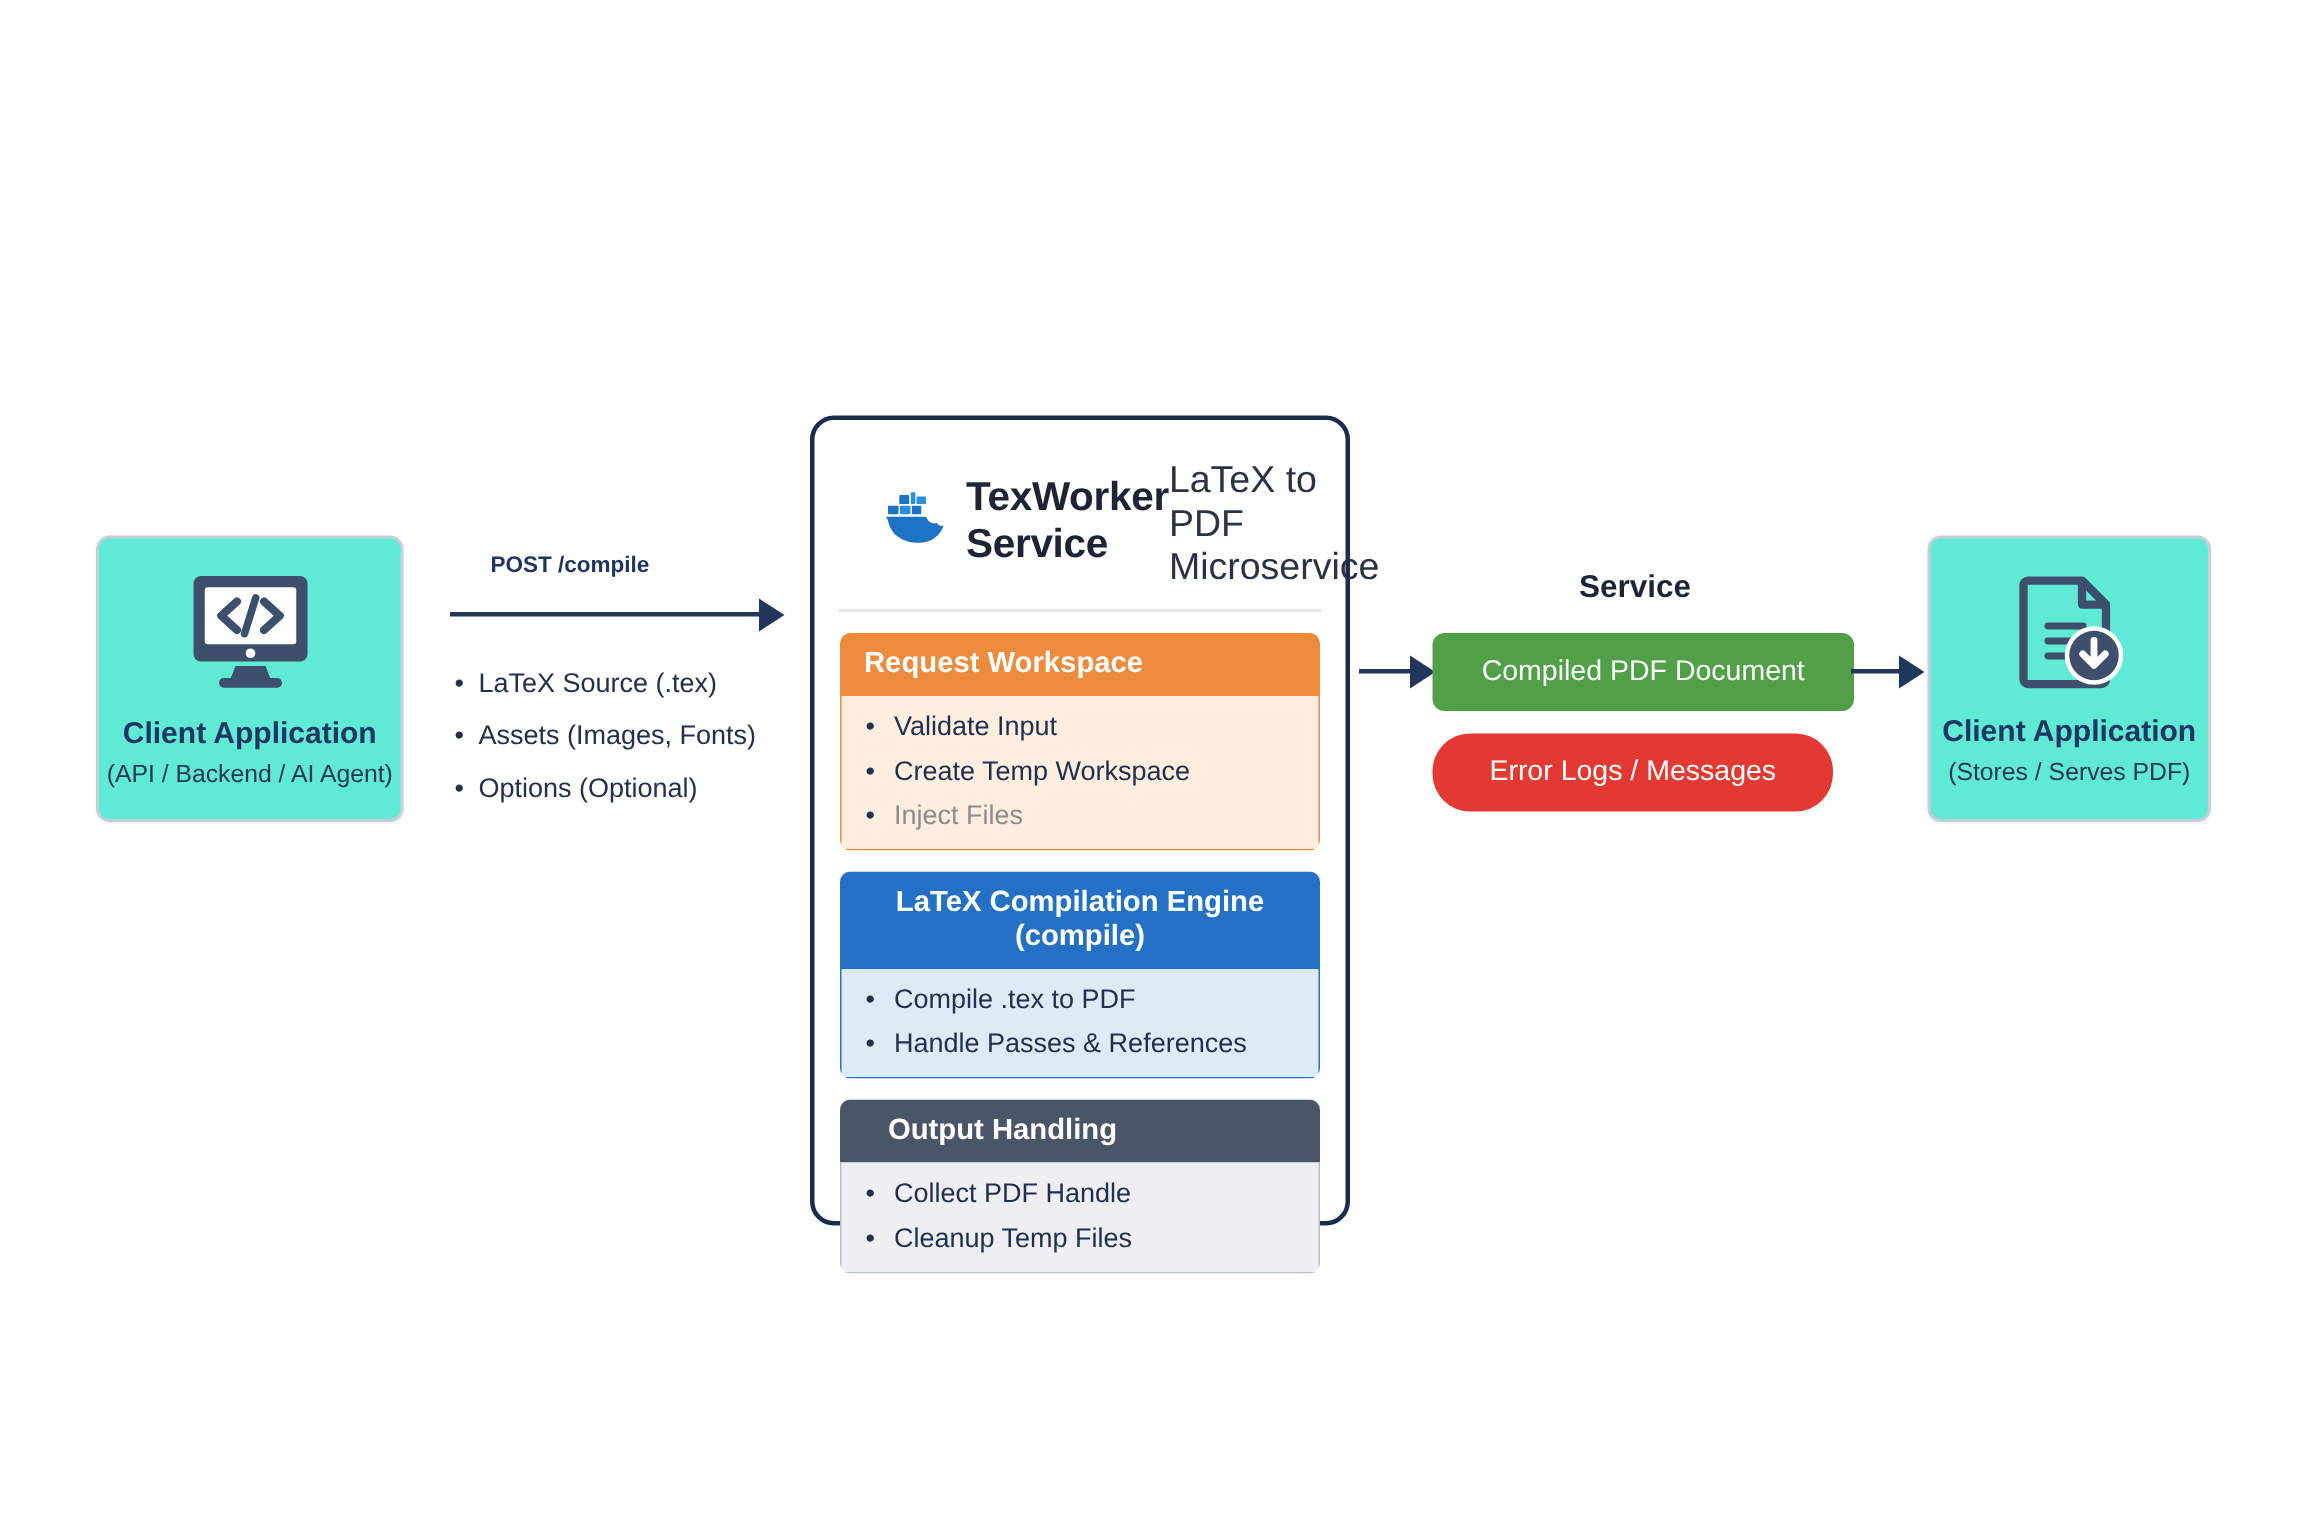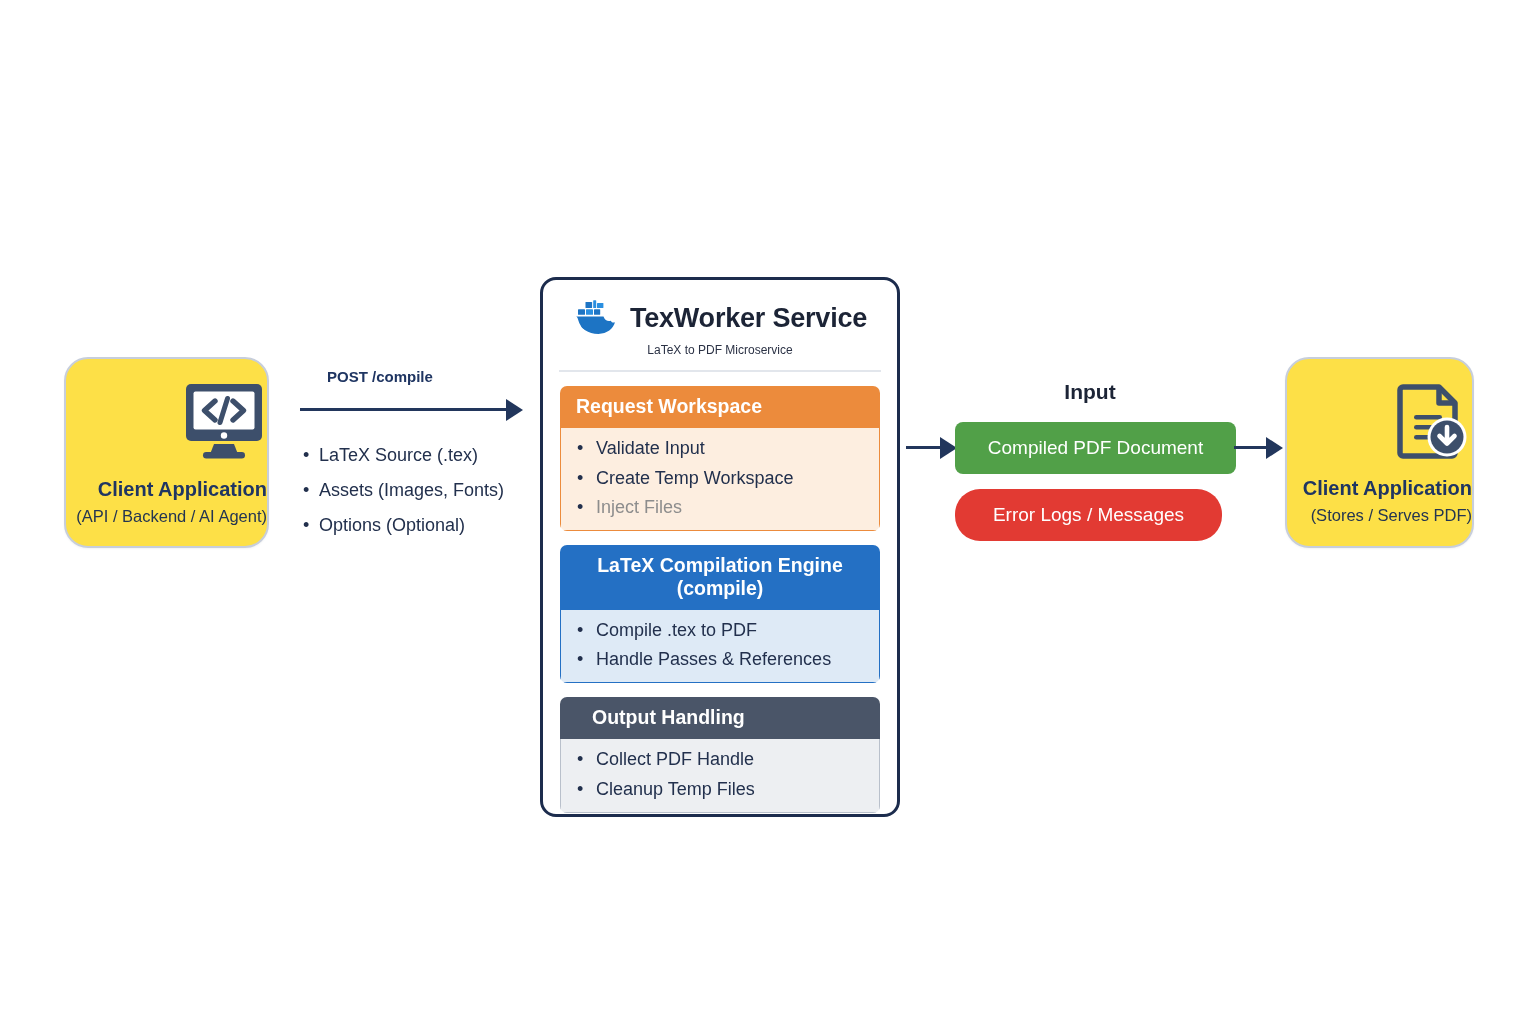--- a/index.html
+++ b/index.html
@@ -18,25 +18,25 @@
   .canvas {
     position: absolute;
     inset: 0;
   }
 
   
   .client-card {
     position: absolute;
     box-sizing: border-box;
     border: 2px solid #c7cedb;
-    border-radius: 24px;
-    background: #fde047;
+    border-radius: 9px;
+    background: #5eead4;
     display: flex;
     flex-direction: column;
-    align-items: flex-end;
+    align-items: center;
     justify-content: center;
     box-shadow: 0 1px 2px rgba(30,45,75,0.06);
   }
   .client-card .icon-wrap {
     display: flex;
     align-items: center;
     justify-content: center;
     margin-bottom: 14px;
   }
   .client-title {
@@ -98,41 +98,41 @@
   .service-box {
     position: absolute;
     box-sizing: border-box;
     border: 3px solid #1c2c4d;
     border-radius: 16px;
     background: #ffffff;
     padding: 0;
   }
   .service-head {
     display: flex;
-    flex-direction: column;
+    flex-direction: row;
     align-items: center;
     padding: 20px 16px 0 16px;
+    margin-left: 28px;
   }
   .service-head-row {
     display: flex;
     align-items: center;
     gap: 13px;
   }
   .service-name {
     font-size: 27px;
     font-weight: bold;
     color: #1c2436;
     letter-spacing: -0.2px;
   }
   .service-tagline {
-    font-size: 12px;
+    font-size: 25px;
     color: #2b3murder;
     color: #2b3245;
     margin-top: 6px;
-    text-align: right;
   }
   .service-divider {
     height: 2px;
     background: #e2e6ec;
     margin: 13px 16px 0 16px;
   }
 
   .section {
     margin: 14px 17px 0 17px;
     border-radius: 7px;
@@ -325,21 +325,21 @@
           <span class="dot">•</span>
           <span class="label">Cleanup Temp Files</span>
         </div>
       </div>
     </div>
   </div>
 
   <div class="arrow-line" style="left:906px; top:446px; width:36px;"></div>
   <div class="arrow-head" style="left:940px; top:436.5px;"></div>
 
-  <div class="output-title" style="left:955px; top:380px; width:270px;">Input</div>
+  <div class="output-title" style="left:955px; top:380px; width:270px;">Service</div>
 
   <div class="pill pill-pdf" style="left:955px; top:422px; width:281px; height:52px;">
     <span>Compiled PDF Document</span>
   </div>
 
   <div class="pill pill-err" style="left:955px; top:489px; width:267px; height:52px;border-radius:25px;">
     <span>Error Logs / Messages</span>
   </div>
 
   <div class="arrow-line" style="left:1234px; top:446px; width:34px;"></div>

